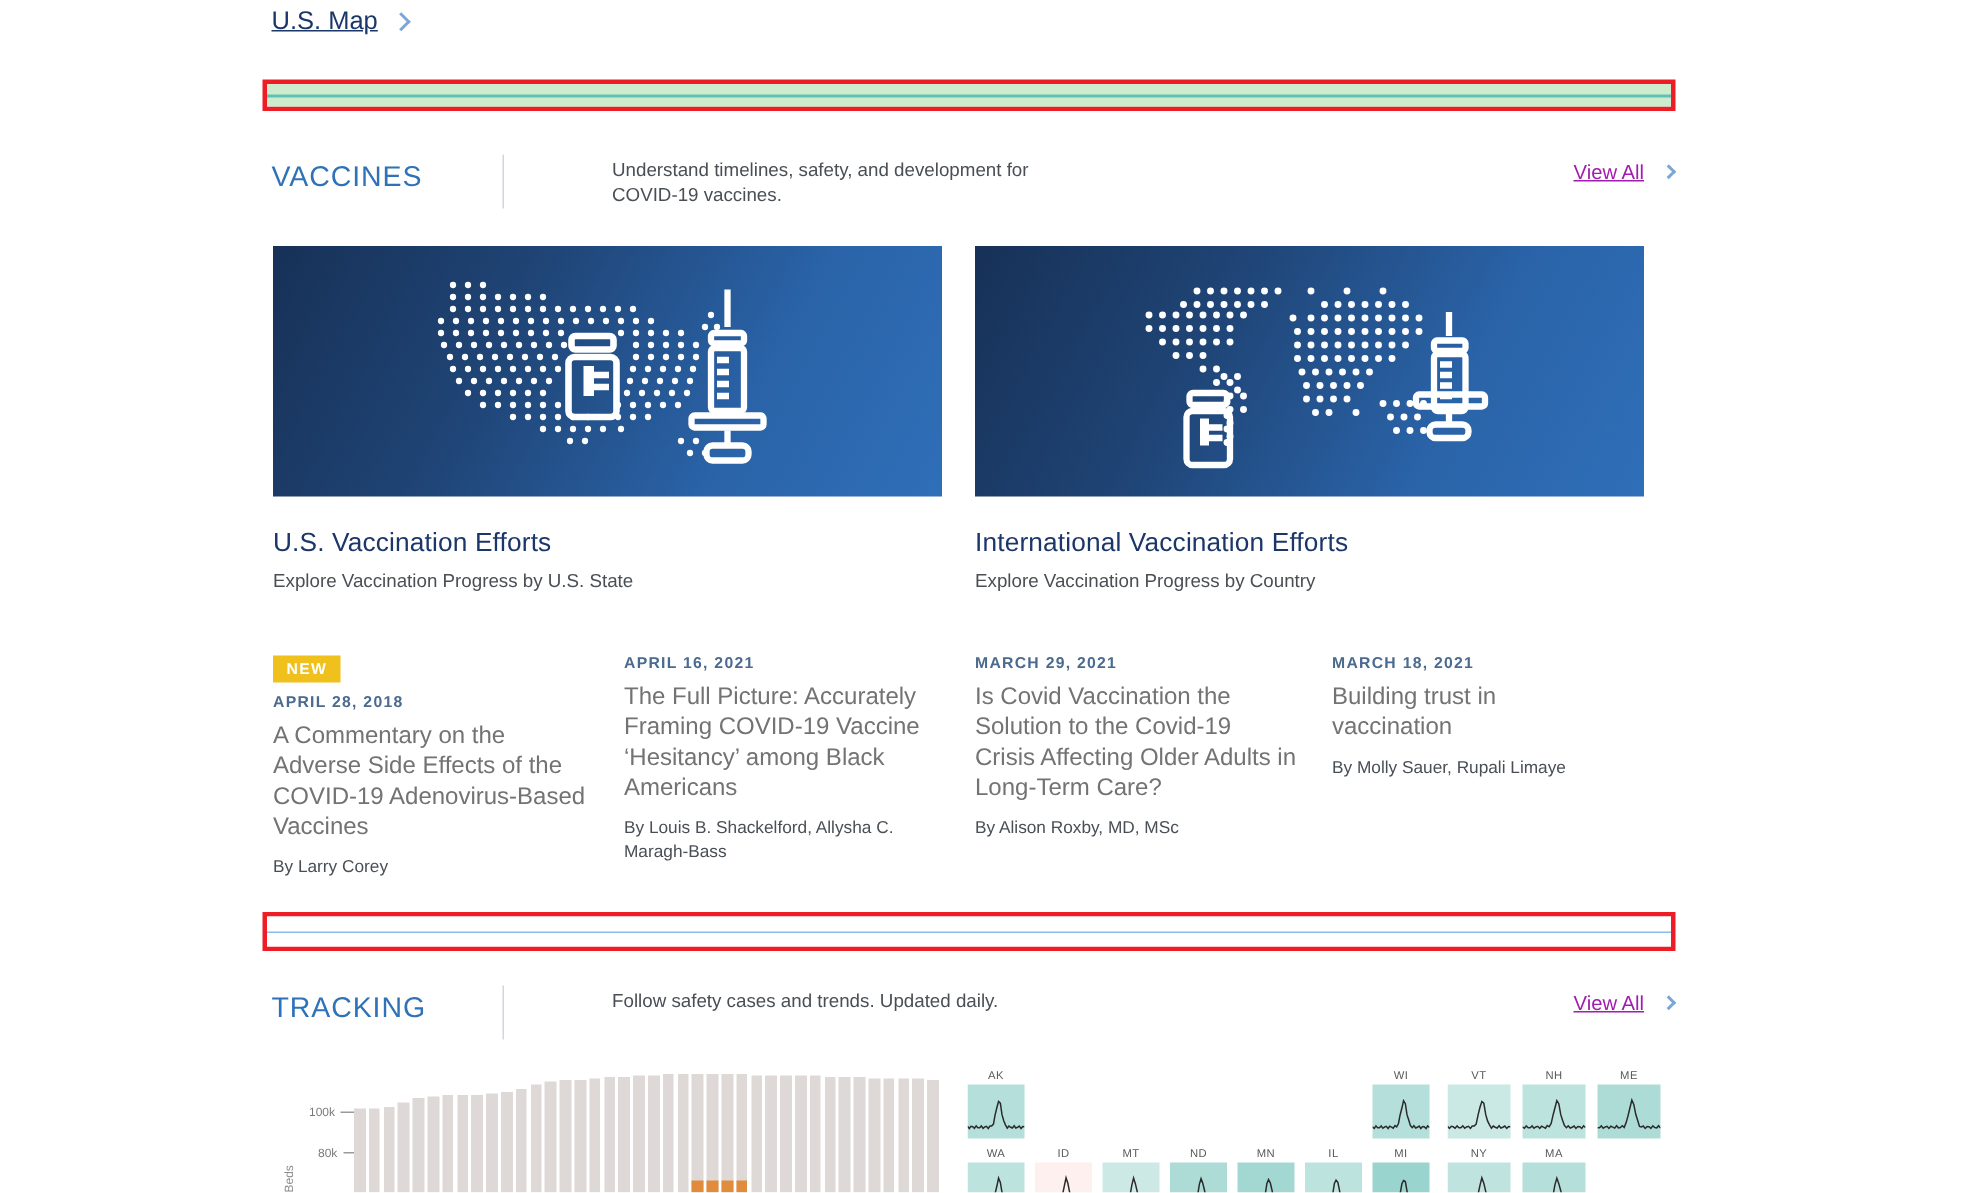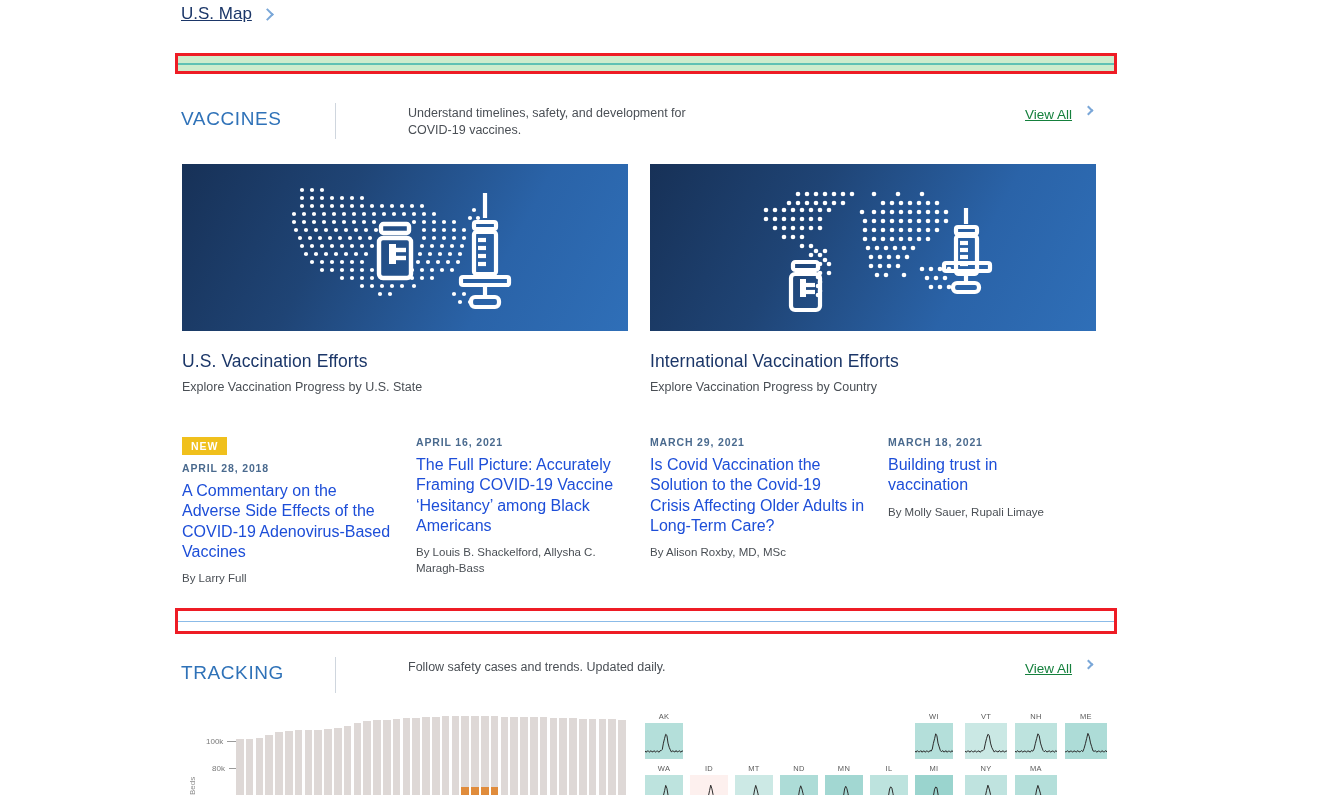--- a/index.html
+++ b/index.html
@@ -52,22 +52,22 @@
   }
   .sec-rule {
     width: 1px; align-self: stretch; background: #cfd6de; margin: 0 28px 0 0;
     min-height: 36px;
   }
   .sec-desc {
     font-size: 12.5px; color: #4a4f55; line-height: 1.32; max-width: 300px;
     padding-top: 2px;
   }
   .view-all {
-    position: absolute; display: flex; align-items: flex-start; gap: 13px;
-    font-size: 13.5px; color: #15803d;
+    position: absolute; display: flex; align-items: center; gap: 13px;
+    font-size: 13.5px; color: #a21caf; margin-left: 24px;
   }
 
   
   .card { position: absolute; width: 446px; }
   .card-img {
     width: 446px; height: 167px; position: relative; overflow: hidden;
     background: linear-gradient(118deg, #173157 0%, #1f4475 34%, #2a63a8 70%, #2f6fb8 100%);
   }
   .card-img svg { position: absolute; left: 0; top: 0; }
   .card-title {
@@ -81,21 +81,21 @@
   .badge {
     display: inline-block; background: #f0c01c; color: #ffffff;
     font-size: 10.5px; font-weight: bold; letter-spacing: 0.9px;
     padding: 3px 9px 3px 9px; margin-bottom: 7px;
   }
   .art-date {
     font-size: 10.5px; color: #4a6a8e; letter-spacing: 0.85px;
     font-weight: 600; margin-bottom: 7px;
   }
   .art-title {
-    font-size: 16px; line-height: 1.27; color: #1d4ed8; font-weight: 400;
+    font-size: 16px; line-height: 1.27; color: #737373; font-weight: 400;
     margin-bottom: 9px;
   }
   .art-by { font-size: 11.5px; color: #4a4f55; line-height: 1.35; }
 
   
   .chart-wrap { position: absolute; overflow: hidden; }
   .ylab {
     position: absolute; font-size: 8px; color: #8b8b8b;
     transform: rotate(-90deg); transform-origin: left top; white-space: nowrap;
   }
@@ -489,21 +489,21 @@
       </svg>
     </div>
     <div class="card-title">U.S. Vaccination Efforts</div>
     <div class="card-sub">Explore Vaccination Progress by U.S. State</div>
   </div>
 
   <div class="article" style="left:182px; top:436px; width:215px;">
     <div class="badge">NEW</div>
     <div class="art-date">APRIL 28, 2018</div>
     <div class="art-title">A Commentary on the Adverse Side Effects of the COVID-19 Adenovirus-Based Vaccines</div>
-    <div class="art-by">By Larry Full</div>
+    <div class="art-by">By Larry Corey</div>
   </div>
 
   <div class="article" style="left:416px; top:436px; width:200px;">
     <div class="art-date">APRIL 16, 2021</div>
     <div class="art-title">The Full Picture: Accurately Framing COVID-19 Vaccine ‘Hesitancy’ among Black Americans</div>
     <div class="art-by">By Louis B. Shackelford, Allysha C. Maragh-Bass</div>
   </div>
 
   <div class="article" style="left:650px; top:436px; width:215px;">
     <div class="art-date">MARCH 29, 2021</div>

